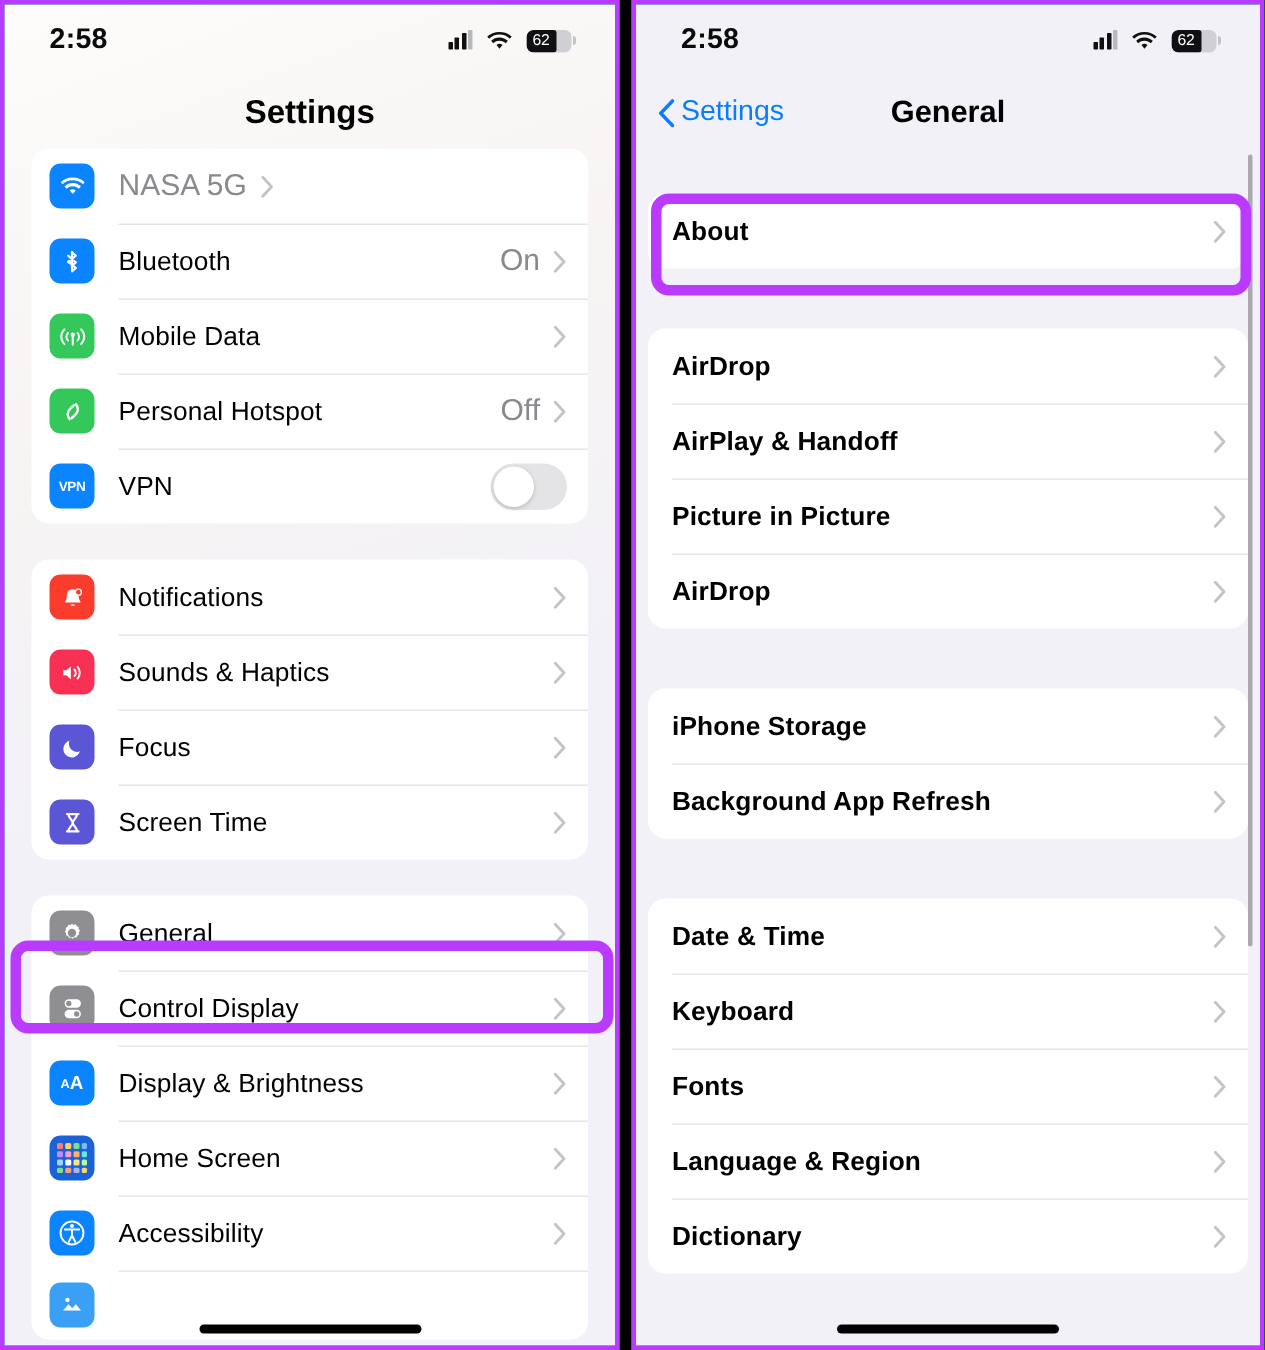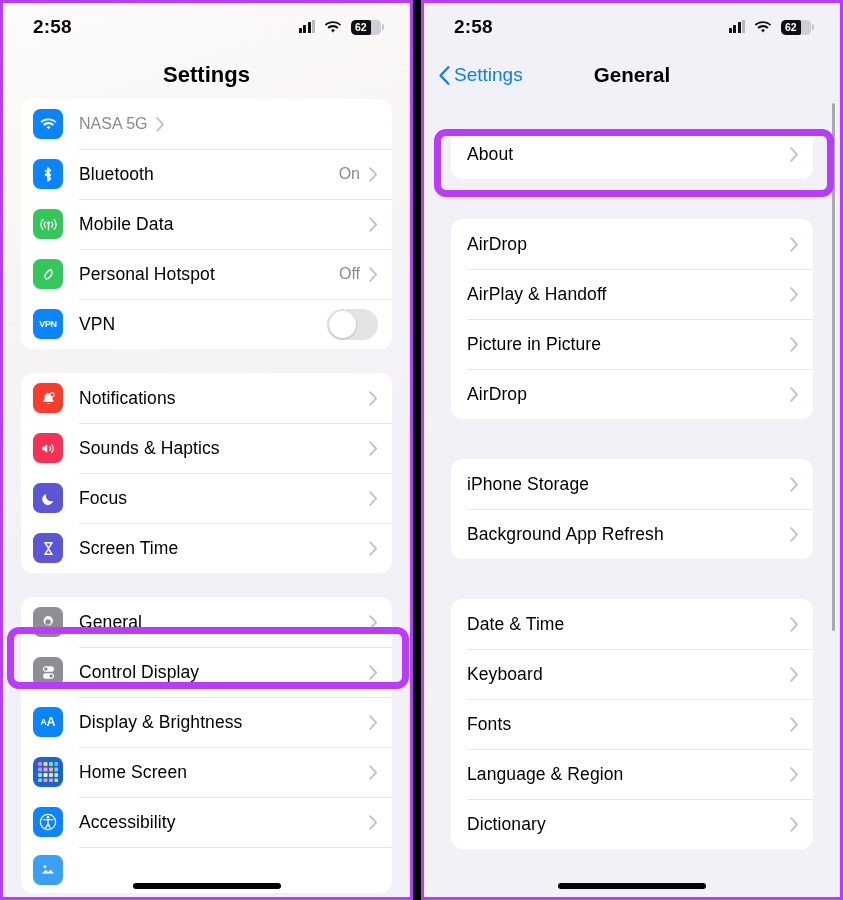--- a/index.html
+++ b/index.html
@@ -48,21 +48,21 @@
   .ico-batt {
     width: 30px; height: 15px; border-radius: 4.5px;
     background: #cfcfd4; position: relative; overflow: hidden;
     display: flex; align-items: center;
   }
   .ico-batt .fill {
     position:absolute; left:0; top:0; bottom:0; width: 68%;
     background:#101014; border-radius: 4.5px 2px 2px 4.5px;
   }
   .ico-batt .lvl {
-    position: relative; z-index: 2; color:#fff; font-size: 10.5px; font-weight: 700;
+    position: relative; z-index: 2; color:#fff; font-size: 10.5px; font-weight: 400;
     padding-left: 4px; letter-spacing: -.2px;
   }
   .batt-cap { width: 2px; height: 6px; background: #c3c3c8; border-radius: 0 2px 2px 0; margin-left: 1px; }
 
   
   .navbar {
     position: relative; height: 48px;
     display: flex; align-items: center;
   }
   .nav-center-title {
@@ -77,42 +77,42 @@
   .nav-back .chev { width: 11px; height: 19px; display:block; }
   #phone-right .nav-center-title { text-align: center; font-size: 20.5px; }
 
   
   .scroll { position: relative; height: calc(900px - 96px); overflow: hidden; }
   #phone-left .scroll { height: calc(900px - 96px); }
 
   .group {
     background: #fff; margin: 0 18px; border-radius: 12px; overflow: hidden;
   }
-  #phone-right .group { margin: 0 27px; }
+  #phone-right .group { margin: 0 8px; font-weight: bold; }
 
   .row {
     display: flex; align-items: center; min-height: 50px; padding: 0 14px 0 0;
     position: relative; cursor: pointer; background:#fff;
   }
   #phone-left .row { height: 50px; padding-left: 12px; }
   #phone-right .row { height: 50px; padding-left: 16px; }
 
   .row + .row::before {
     content: ""; position: absolute; top: 0; height: 1px; background: #e6e5ea;
   }
   #phone-left .row + .row::before { left: 58px; right: 0; }
   #phone-right .row + .row::before { left: 16px; right: 0; }
 
   .app-icon {
     width: 30px; height: 30px; border-radius: 7.5px; flex: 0 0 30px;
     display: flex; align-items: center; justify-content: center;
     margin-right: 16px;
   }
   .row-label { flex: 1; font-size: 17.5px; color: #000; letter-spacing: .1px; }
-  .row-value { font-size: 16px; color: #8a8a8e; margin-right: 9px; }
+  .row-value { font-size: 20px; color: #8a8a8e; margin-right: 9px; }
 
   .chev-r { width: 9px; height: 15px; flex: 0 0 9px; }
   .chev-r svg { display: block; }
 
   .gap { height: 24px; }
   .gap-lg { height: 40px; }
 
   
   .toggle {
     width: 51px; height: 31px; border-radius: 16px; background: #e4e4e6;

